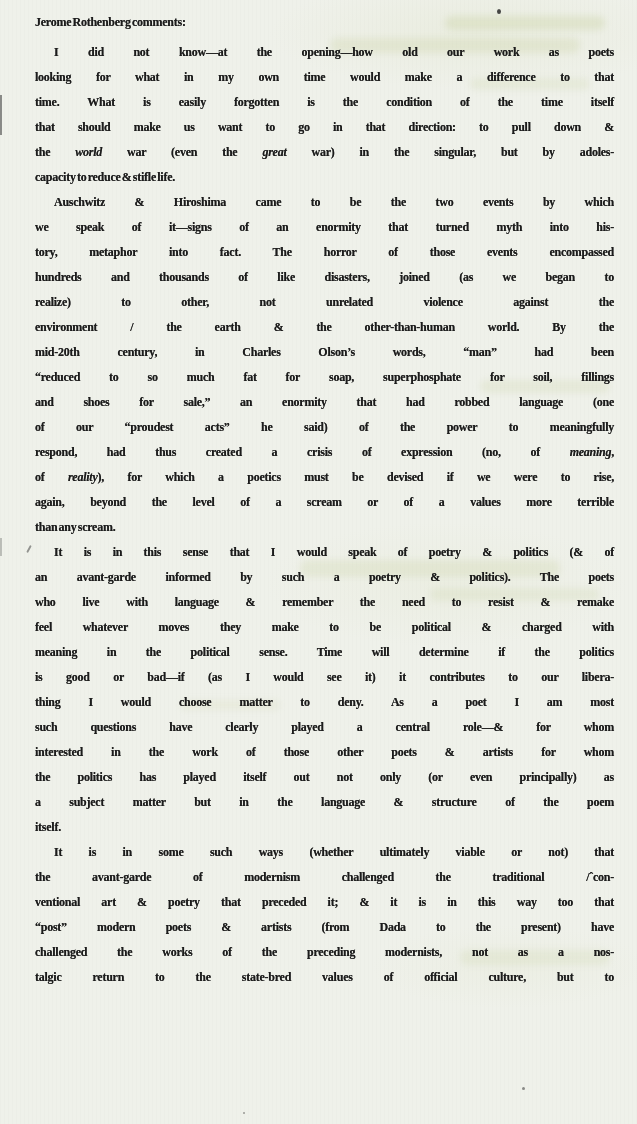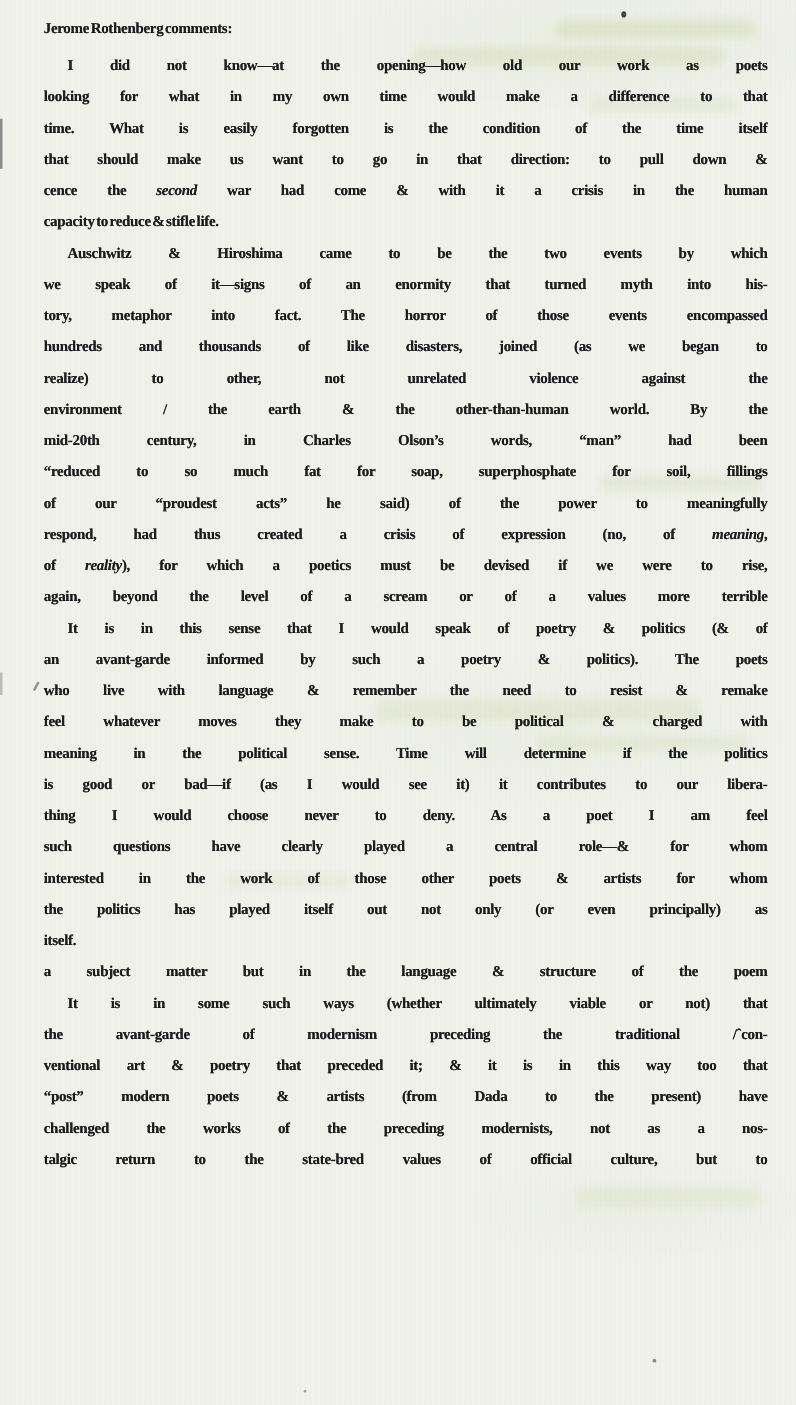--- a/index.html
+++ b/index.html
@@ -94,54 +94,56 @@
   <div class="edge e2"></div>
 
   <div class="text-block">
     <div class="line heading">Jerome Rothenberg comments:</div>
     <div>
         <div class="para">
           <div class="line first"><span>I did not know—at the opening—how old our work as poets</span></div>
           <div class="line"><span>looking for what in my own time would make a difference to that</span></div>
           <div class="line"><span>time. What is easily forgotten is the condition of the time itself</span></div>
           <div class="line"><span>that should make us want to go in that direction: to pull down &amp;</span></div>
-          <div class="line"><span>cence the </span><i>second</i><span> war had come &amp; with it a crisis in the human</span></div>
+          <div class="line"><span>the </span><i>world</i><span> war (even the </span><i>great</i><span> war) in the singular, but by adoles-</span></div>
           <div class="line flush"><span>capacity to reduce &amp; stifle life.</span></div>
         </div>
         <div class="para">
           <div class="line first"><span>Auschwitz &amp; Hiroshima came to be the two events by which</span></div>
           <div class="line"><span>we speak of it—signs of an enormity that turned myth into his-</span></div>
           <div class="line"><span>tory, metaphor into fact. The horror of those events encompassed</span></div>
           <div class="line"><span>hundreds and thousands of like disasters, joined (as we began to</span></div>
           <div class="line"><span>realize) to other, not unrelated violence against the</span></div>
           <div class="line"><span>environment / the earth &amp; the other-than-human world. By the</span></div>
           <div class="line"><span>mid-20th century, in Charles Olson’s words, “man” had been</span></div>
           <div class="line"><span>“reduced to so much fat for soap, superphosphate for soil, fillings</span></div>
+          <div class="line"><span>and shoes for sale,” an enormity that had robbed language (one</span></div>
           <div class="line"><span>of our “proudest acts” he said) of the power to meaningfully</span></div>
           <div class="line"><span>respond, had thus created a crisis of expression (no, of </span><i>meaning</i><span>,</span></div>
           <div class="line"><span>of </span><i>reality</i><span>), for which a poetics must be devised if we were to rise,</span></div>
           <div class="line"><span>again, beyond the level of a scream or of a values more terrible</span></div>
+          <div class="line flush"><span>than any scream.</span></div>
         </div>
         <div class="para">
           <div class="line first"><span>It is in this sense that I would speak of poetry &amp; politics (&amp; of</span></div>
           <div class="line"><span>an avant-garde informed by such a poetry &amp; politics). The poets</span></div>
           <div class="line"><span>who live with language &amp; remember the need to resist &amp; remake</span></div>
           <div class="line"><span>feel whatever moves they make to be political &amp; charged with</span></div>
           <div class="line"><span>meaning in the political sense. Time will determine if the politics</span></div>
           <div class="line"><span>is good or bad—if (as I would see it) it contributes to our libera-</span></div>
-          <div class="line"><span>thing I would choose never to deny. As a poet I am feel</span></div>
+          <div class="line"><span>thing I would choose matter to deny. As a poet I am most</span></div>
           <div class="line"><span>such questions have clearly played a central role—&amp; for whom</span></div>
           <div class="line"><span>interested in the work of those other poets &amp; artists for whom</span></div>
           <div class="line"><span>the politics has played itself out not only (or even principally) as</span></div>
+          <div class="line"><span>a subject matter but in the language &amp; structure of the poem</span></div>
           <div class="line flush"><span>itself.</span></div>
-          <div class="line"><span>a subject matter but in the language &amp; structure of the poem</span></div>
         </div>
         <div class="para">
           <div class="line first"><span>It is in some such ways (whether ultimately viable or not) that</span></div>
-          <div class="line"><span>the avant-garde of modernism preceding the traditional /ˆcon-</span></div>
+          <div class="line"><span>the avant-garde of modernism challenged the traditional /ˆcon-</span></div>
           <div class="line"><span>ventional art &amp; poetry that preceded it; &amp; it is in this way too that</span></div>
           <div class="line"><span>“post” modern poets &amp; artists (from Dada to the present) have</span></div>
           <div class="line"><span>challenged the works of the preceding modernists, not as a nos-</span></div>
           <div class="line"><span>talgic return to the state-bred values of official culture, but to</span></div>
         </div>
       </div>
   </div>
 </div>
 
 </body></html>

